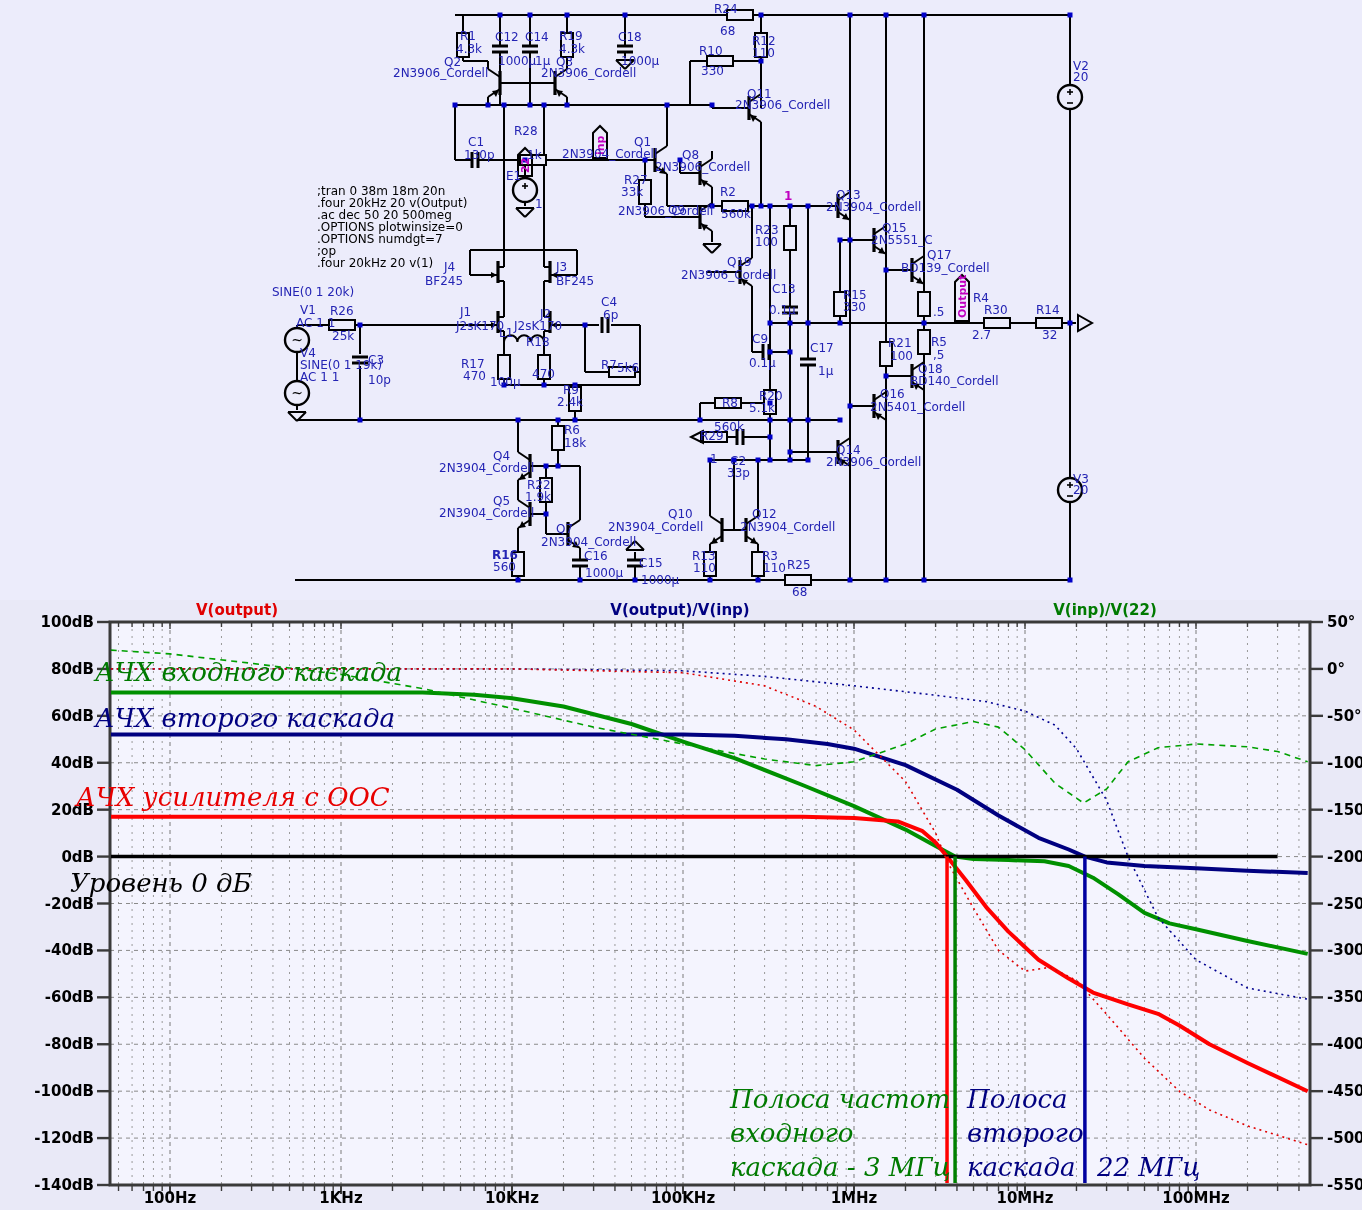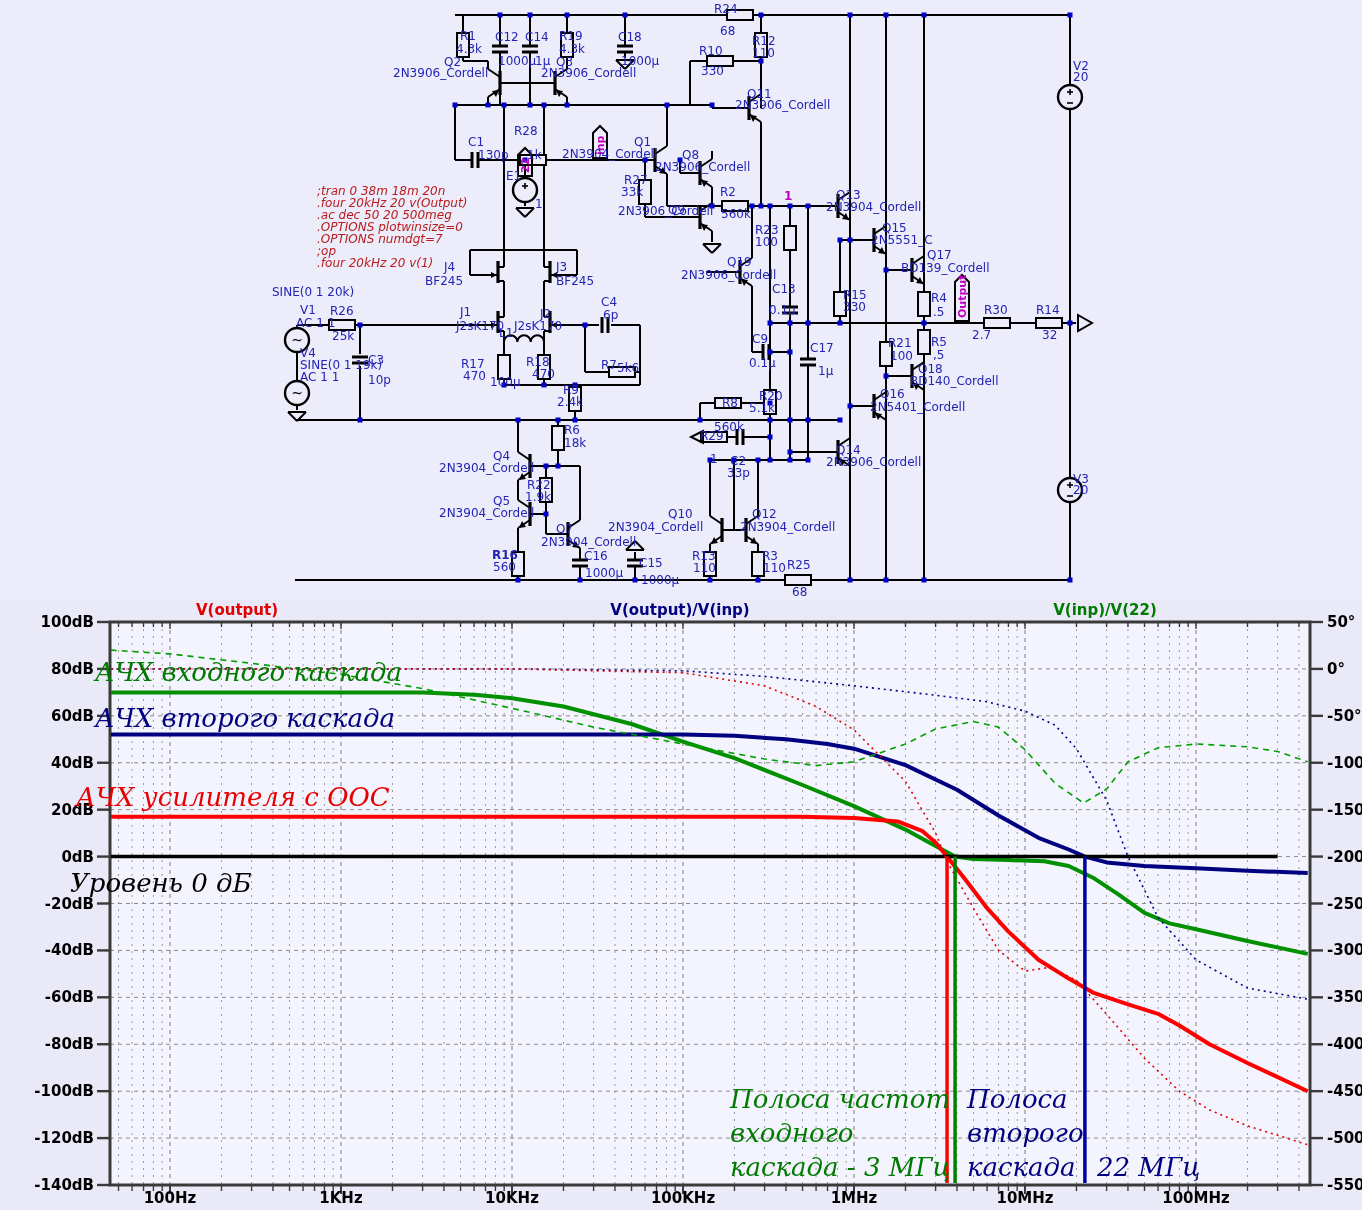--- a/index.html
+++ b/index.html
@@ -2,21 +2,21 @@
 <html><head>
 <meta charset="utf-8">
 <style>
   html,body{margin:0;padding:0;background:#d8d8ee;}
   .stage{position:relative;width:1362px;height:1210px;background:#ececfb;overflow:hidden;
          font-family:"DejaVu Sans",sans-serif;}
   #schematic-section{position:absolute;left:0;top:0;width:1362px;height:600px;}
   #plot-section{position:absolute;left:0;top:600px;width:1362px;height:610px;}
   .layer{position:absolute;left:0;top:0;}
   .slabel{position:absolute;font:12px "DejaVu Sans",sans-serif;line-height:12px;white-space:pre;color:#2424b4;}
-  .slabel.r{color:#b91c1c;font-style:italic;}
+  .slabel.r{color:#000000;}
   .slabel.m{color:#c000c0;font-weight:bold;}
   svg text{font-family:"DejaVu Sans",sans-serif;}
   svg text.serifit{font-family:"DejaVu Serif","Liberation Serif",serif;font-style:italic;}
 </style>
 </head>
 <body>
 
 <div class="stage">
   <div id="schematic-section">
     <div id="schem-svg-holder" class="layer"><svg width="1362" height="600" viewBox="0 0 1362 600">
@@ -493,21 +493,21 @@
         <span class="slabel" style="left: 752px; top: 47px;">110</span>
         <span class="slabel" style="left: 699px; top: 45px;">R10</span>
         <span class="slabel" style="left: 701px; top: 65px;">330</span>
         <span class="slabel" style="left: 747px; top: 88px;">Q11</span>
         <span class="slabel" style="left: 735px; top: 99px;">2N3906_Cordell</span>
         <span class="slabel" style="left: 1073px; top: 60px;">V2</span>
         <span class="slabel" style="left: 1073px; top: 71px;">20</span>
         <span class="slabel" style="left: 1073px; top: 473px;">V3</span>
         <span class="slabel" style="left: 1073px; top: 484px;">20</span>
         <span class="slabel" style="left: 468px; top: 125px; margin-top: 11px;">C1</span>
-        <span class="slabel" style="left: 464px; top: 149px; margin-left: 14px;">130p</span>
+        <span class="slabel" style="left: 464px; top: 149px;">130p</span>
         <span class="slabel" style="left: 514px; top: 125px;">R28</span>
         <span class="slabel" style="left: 527px; top: 149px;">1k</span>
         <span class="slabel" style="left: 506px; top: 170px;">E1</span>
         <span class="slabel" style="left: 535px; top: 198px;">1</span>
         <span class="slabel" style="left: 634px; top: 136px;">Q1</span>
         <span class="slabel" style="left: 562px; top: 148px;">2N3904_Cordell</span>
         <span class="slabel" style="left: 682px; top: 149px;">Q8</span>
         <span class="slabel" style="left: 655px; top: 161px;">2N3906_Cordell</span>
         <span class="slabel" style="left: 624px; top: 174px;">R27</span>
         <span class="slabel" style="left: 621px; top: 186px;">33k</span>
@@ -523,21 +523,21 @@
         <span class="slabel" style="left: 927px; top: 249px;">Q17</span>
         <span class="slabel" style="left: 901px; top: 262px;">BD139_Cordell</span>
         <span class="slabel" style="left: 755px; top: 224px;">R23</span>
         <span class="slabel" style="left: 755px; top: 236px;">100</span>
         <span class="slabel" style="left: 727px; top: 256px;">Q19</span>
         <span class="slabel" style="left: 681px; top: 269px;">2N3906_Cordell</span>
         <span class="slabel" style="left: 772px; top: 283px;">C13</span>
         <span class="slabel" style="left: 769px; top: 304px;">0.1µ</span>
         <span class="slabel" style="left: 843px; top: 289px;">R15</span>
         <span class="slabel" style="left: 843px; top: 301px;">330</span>
-        <span class="slabel" style="left: 931px; top: 292px;">R4</span>
+        <span class="slabel" style="left: 931px; top: 292px; padding-left: 42px;">R4</span>
         <span class="slabel" style="left: 933px; top: 306px;">.5</span>
         <span class="slabel" style="left: 984px; top: 304px;">R30</span>
         <span class="slabel" style="left: 972px; top: 329px;">2.7</span>
         <span class="slabel" style="left: 1036px; top: 304px;">R14</span>
         <span class="slabel" style="left: 1042px; top: 329px;">32</span>
         <span class="slabel" style="left: 931px; top: 336px;">R5</span>
         <span class="slabel" style="left: 933px; top: 349px;">,5</span>
         <span class="slabel" style="left: 918px; top: 363px;">Q18</span>
         <span class="slabel" style="left: 910px; top: 375px;">BD140_Cordell</span>
         <span class="slabel" style="left: 880px; top: 388px;">Q16</span>
@@ -579,21 +579,21 @@
         <span class="slabel" style="left: 499px; top: 327px;">L1</span>
         <span class="slabel" style="left: 490px; top: 349px; margin-top: 27px;">100µ</span>
         <span class="slabel" style="left: 601px; top: 296px;">C4</span>
         <span class="slabel" style="left: 603px; top: 309px;">6p</span>
         <span class="slabel" style="left: 601px; top: 359px;">R7</span>
         <span class="slabel" style="left: 617px; top: 362px;">5k6</span>
         <span class="slabel" style="left: 563px; top: 384px;">R9</span>
         <span class="slabel" style="left: 557px; top: 396px;">2.4k</span>
         <span class="slabel" style="left: 461px; top: 358px;">R17</span>
         <span class="slabel" style="left: 463px; top: 370px;">470</span>
-        <span class="slabel" style="left: 526px; top: 356px;">R18</span>
+        <span class="slabel" style="left: 526px; top: 336px;">R18</span>
         <span class="slabel" style="left: 532px; top: 368px;">470</span>
         <span class="slabel" style="left: 564px; top: 424px;">R6</span>
         <span class="slabel" style="left: 564px; top: 437px;">18k</span>
         <span class="slabel" style="left: 493px; top: 450px;">Q4</span>
         <span class="slabel" style="left: 439px; top: 462px;">2N3904_Cordell</span>
         <span class="slabel" style="left: 527px; top: 479px;">R22</span>
         <span class="slabel" style="left: 525px; top: 491px;">1.9k</span>
         <span class="slabel" style="left: 493px; top: 495px;">Q5</span>
         <span class="slabel" style="left: 439px; top: 507px;">2N3904_Cordell</span>
         <span class="slabel" style="left: 556px; top: 523px;">Q7</span>

